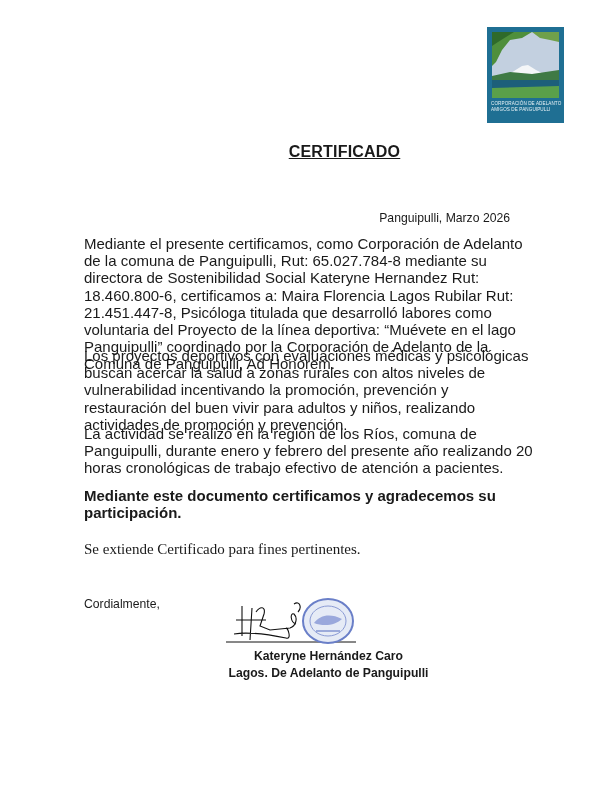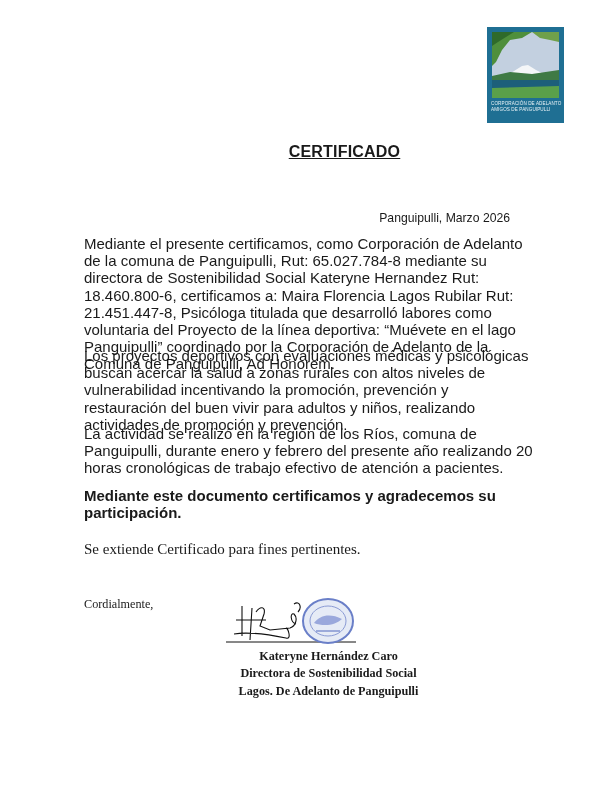--- a/index.html
+++ b/index.html
@@ -12,24 +12,24 @@
                font-size:4.6px; line-height:6px; letter-spacing:0.1px; }
   .title { position:absolute; left:0; width:611px; top:143px; text-align:center;
            font-weight:bold; font-size:16px; text-decoration:underline; letter-spacing:0.2px;margin-left:39px; }
   .date { position:absolute; right:101px; top:211px; font-size:12.2px; }
   .para { position:absolute; left:84px; width:450px; font-size:15px; line-height:17.2px; margin:0; }
   .p1 { top:235px; }
   .p2 { top:347px; }
   .p3 { top:425px; }
   .p4 { top:487px;font-weight:bold; }
   .p5 { top:541px;font-family:Liberation Serif, serif; }
-  .closing { position:absolute; left:84px; top:597px; font-size:12.2px;font-family:Liberation Serif, serif; }
+  .closing { position:absolute; left:84px; top:597px; font-size:12.2px; }
   .sigblock { position:absolute; left:0; width:611px; top:648px; text-align:center;
               font-weight:bold; font-size:12.2px; line-height:17.4px; }
-  .sigblock div { padding-left:46px;font-family:Liberation Serif, serif; }
+  .sigblock div { padding-left:46px; }
   .sig { position:absolute; left:226px; top:598px; }
   .stamp { position:absolute; left:300px; top:597px; }
 </style>
 </head>
 <body>
 
 <div class="logo">
   <div class="logo-scene">
     <svg width="67" height="66" viewBox="0 0 67 66">
       <rect x="0" y="0" width="67" height="66" fill="#c3d0e0"></rect>
@@ -71,15 +71,14 @@
   <svg width="58" height="50" viewBox="0 0 58 50">
     <ellipse cx="28" cy="24" rx="25" ry="22" fill="#e6ebf6" stroke="#6a7fc8" stroke-width="2"></ellipse>
     <ellipse cx="28" cy="24" rx="18" ry="15" fill="none" stroke="#8a9ad4" stroke-width="1"></ellipse>
     <path d="M14 26 C20 18 30 16 42 22 C36 28 24 30 14 26 Z" fill="#9aa8dc"></path>
     <path d="M16 34 L40 34" stroke="#6a7fc8" stroke-width="1.2"></path>
   </svg>
 </div>
 
 <div class="sigblock">
   <div>Kateryne Hernández Caro</div>
-  <div>Directora de Sostenibilidad Social</div>
   <div>Lagos. De Adelanto de Panguipulli</div>
 </div>
 
 </body></html>

